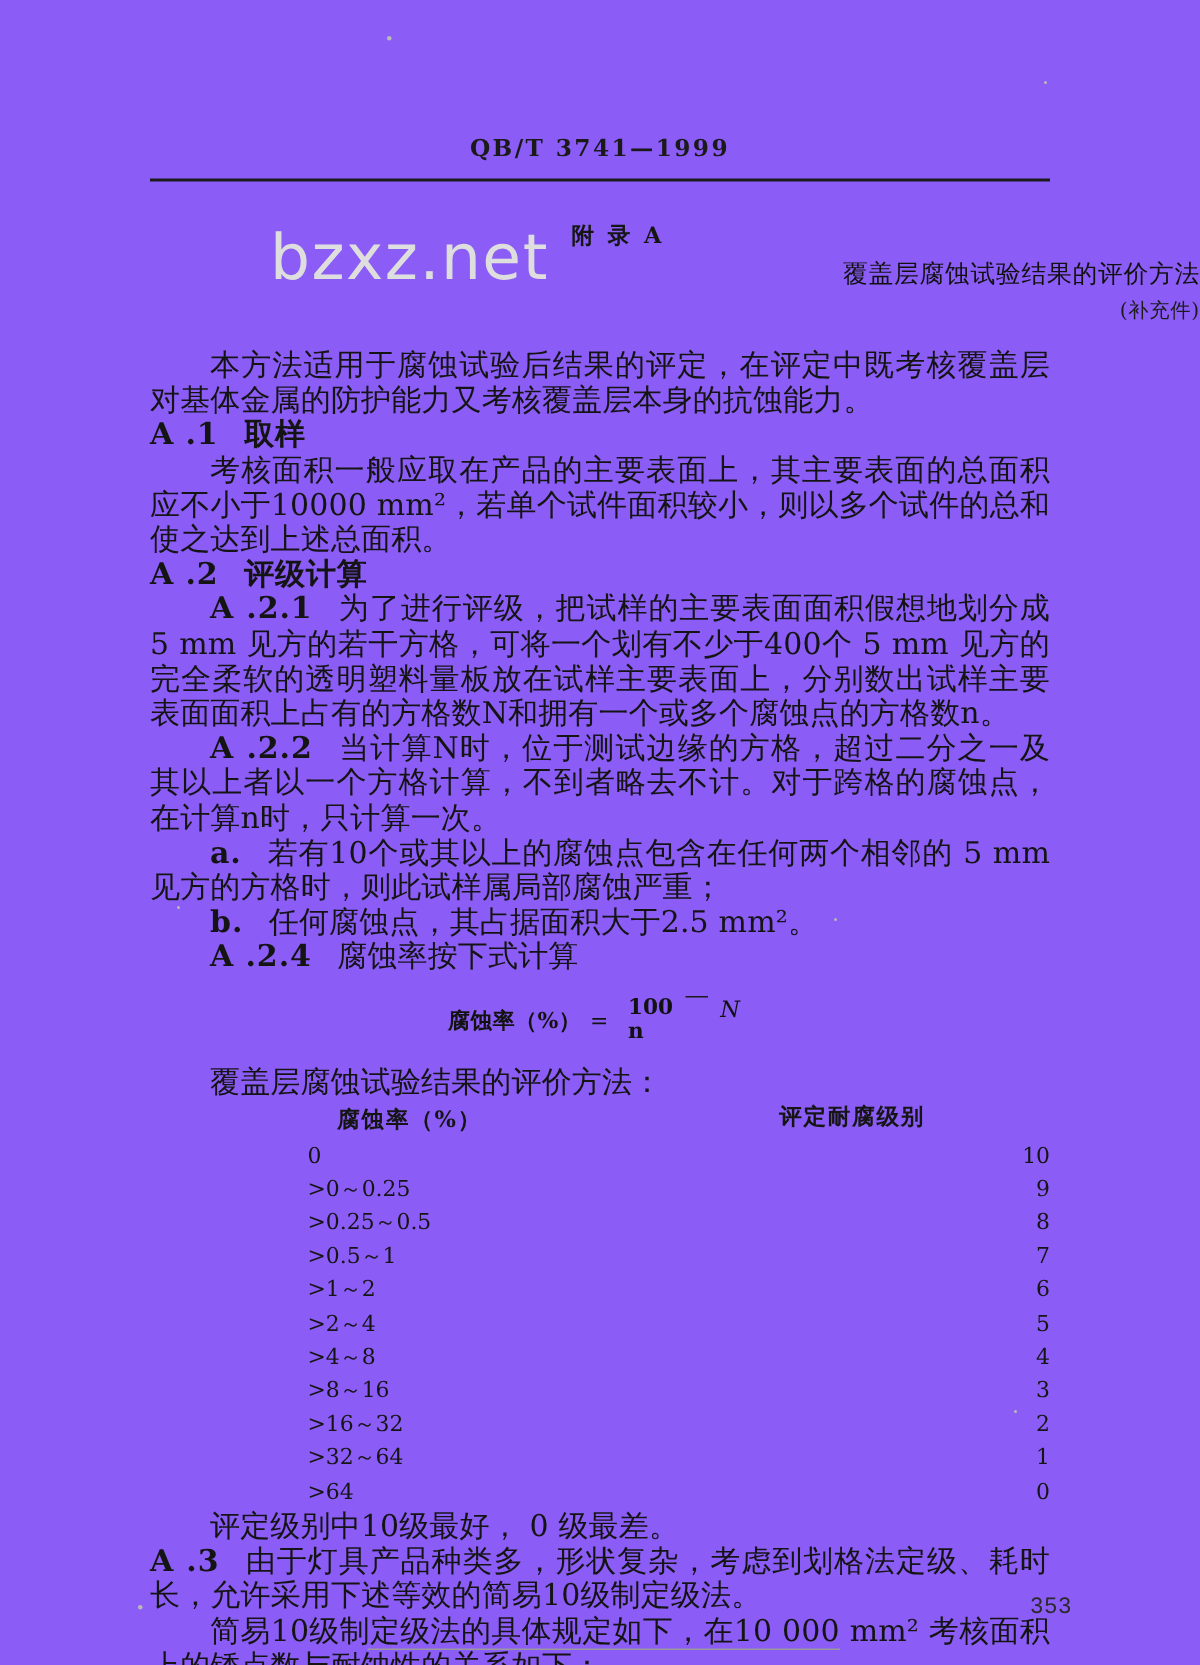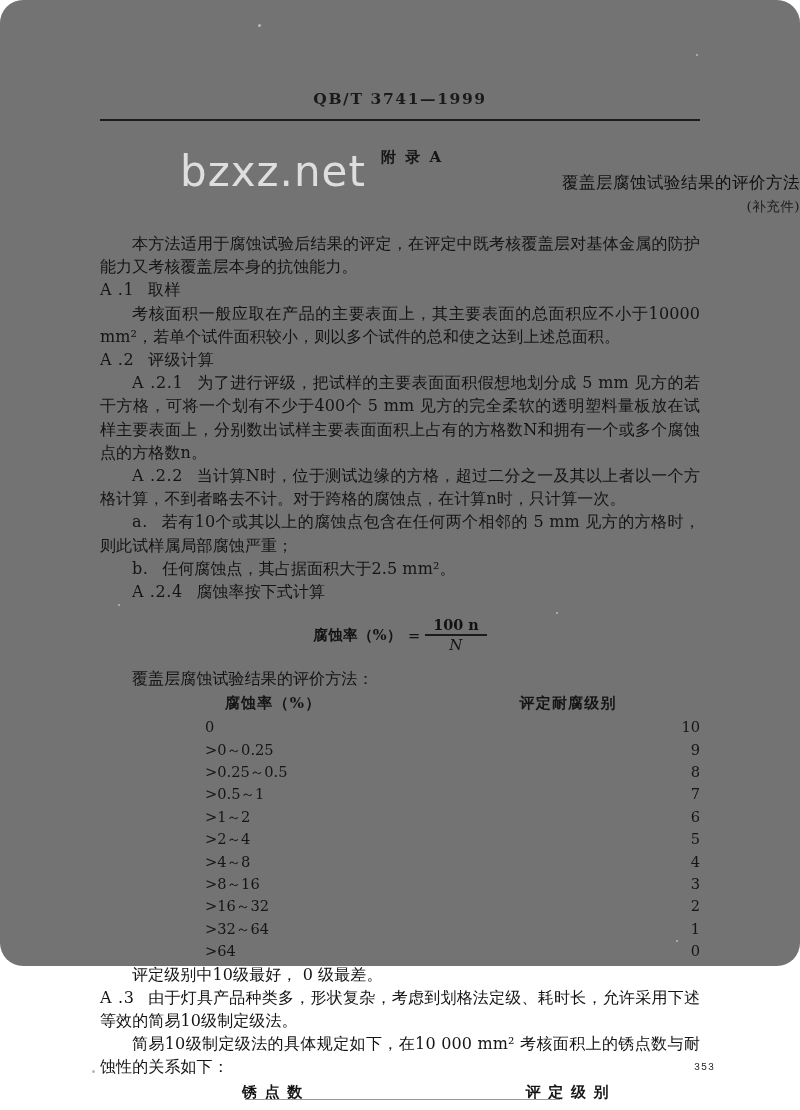--- a/index.html
+++ b/index.html
@@ -12,23 +12,22 @@
     background: #ffffff;
     font-family: "DejaVu Serif", "Liberation Serif", serif;
     color: #121212;
     overflow: hidden;
     position: relative;
   }
 
   #page {
     position: relative;
     width: 800px;
-    height: 966px;
-    background: #737373;
-    border-radius: 23px;
+    height: 1110px;
+    background: #8b5cf6;
   }
 
   
   .speck {
     position: absolute;
     background: #b9b9b9;
     border-radius: 50%;
     pointer-events: none;
   }
 
@@ -111,31 +110,31 @@
   
   .body-col {
     position: absolute;
     left: 100px;
     top: 232px;
     width: 600px;
   }
 
   p.para {
     margin: 0 0 0 0;
-    font-size: 16px;
+    font-size: 20px;
     line-height: 23.2px;
     text-align: justify;
     text-justify: inter-character;
     color: #141414;
     letter-spacing: 0.1px;
   }
   p.indent { text-indent: 2em; }
 
   .clause {
-    font-weight: normal;
+    font-weight: bold;
     letter-spacing: 0.6px;
     margin-top: 39px;
   }
   .clause-gap { display: inline-block; width: 0.85em; }
 
   
   .formula-wrap {
     margin: 14px 0 13px 0;
     display: flex;
     justify-content: center;
@@ -143,22 +142,21 @@
     font-size: 14.6px;
   }
   .formula-lhs {
     font-weight: bold;
     letter-spacing: 0.3px;
     padding-right: 4px;
   }
   .eq { padding: 0 5px 0 2px; }
   .frac {
     display: inline-flex;
-    flex-direction: column;
-    align-items: center;
+    flex-direction: row;
     vertical-align: middle;
     line-height: 1.12;
   }
   .frac .numer {
     padding: 0 8px 1px 8px;
     font-weight: bold;
     font-size: 14.4px;
   }
   .frac .bar {
     width: 100%;
@@ -184,39 +182,39 @@
     line-height: 22.4px;
     color: #151515;
   }
   .grade-table th {
     font-weight: bold;
     font-size: 15px;
     padding-bottom: 2px;
     letter-spacing: 1.2px;
   }
   .grade-table th.c-left   { width: 330px; text-align: center; padding-left: 10px; }
-  .grade-table th.c-right  { width: 270px; padding-left: 0px; }
+  .grade-table th.c-right  { width: 270px; padding-left: 0px; font-family: Liberation Mono, monospace; }
   .grade-table td.c-left   { text-align: left;  padding-left: 105px; white-space: nowrap; }
   .grade-table td.c-right  { text-align: right; }
 
   .spaced-title { letter-spacing: 4px; }
 
   
   .grade-table.t2 th.c-left  { width: 330px; }
   .grade-table.t2 td.c-left  { padding-left: 125px; }
 
   
   .page-num {
     position: absolute;
     right: 85px;
     top: 1062px;
-    font-size: 10px;
+    font-size: 15px;
     letter-spacing: 1px;
     color: #2a2a2a;
-    font-family: Liberation Mono, monospace;
+    font-family: Liberation Sans, sans-serif;
   }
   .rule-bottom {
     position: absolute;
     left: 245px;
     top: 1099px;
     width: 315px;
     height: 1.2px;
     background: #9a9a9a;
   }
 </style>

